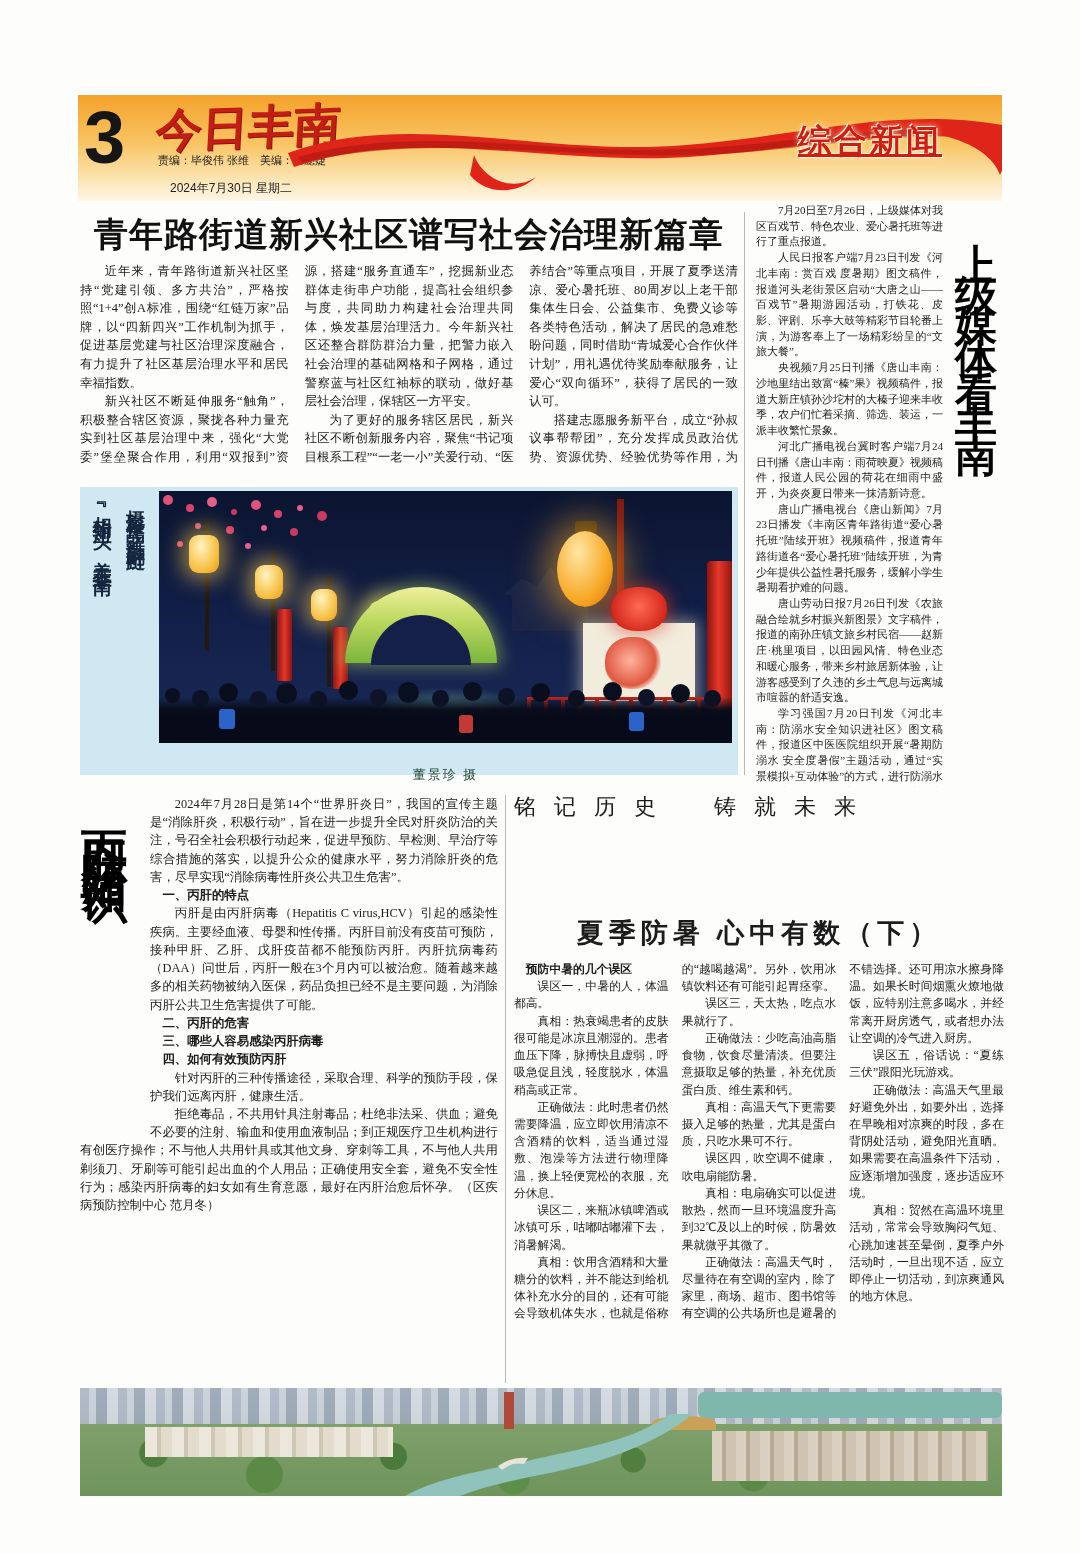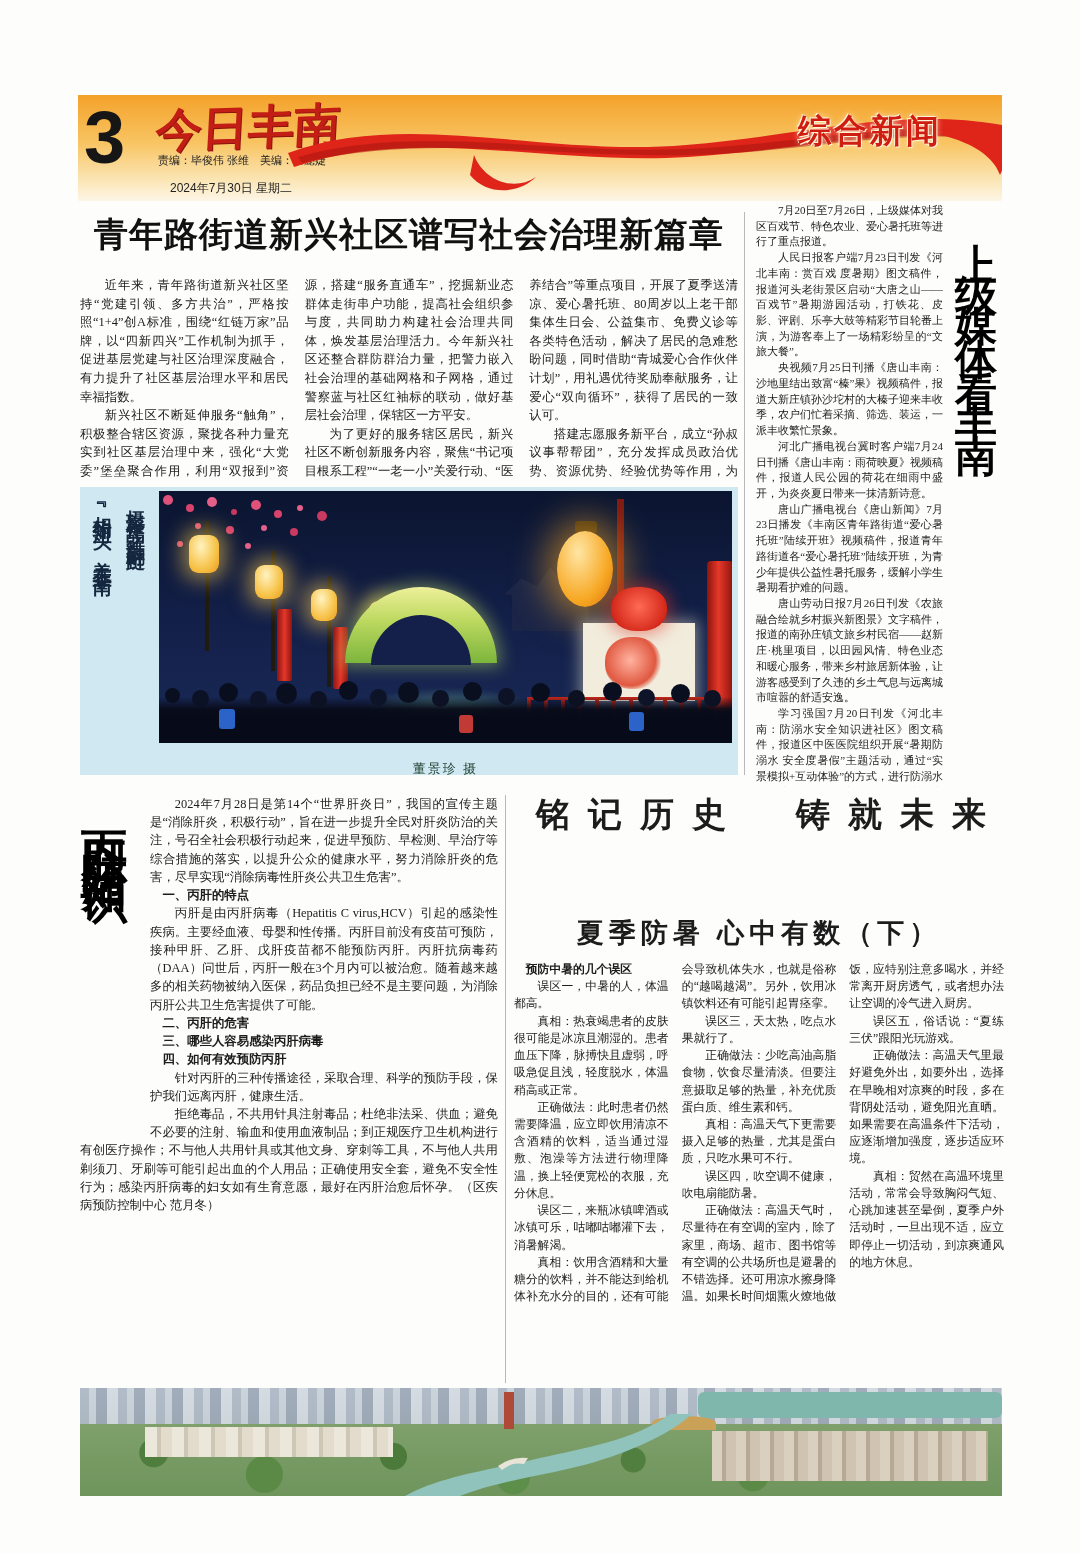--- a/index.html
+++ b/index.html
@@ -10,29 +10,29 @@
   
   .header{left:78px;top:95px;width:924px;height:106px;
           background:linear-gradient(180deg,#f4a22a 0%,#f8c462 45%,#fbe5b4 80%,#fdf6e6 100%);}
   .page-num{left:6px;top:6px;font-family:"Liberation Sans",sans-serif;font-weight:bold;
             font-size:74px;line-height:1;color:#161616;}
   .masthead{left:78px;top:2px;font-size:46px;font-weight:bold;color:#c21e16;
             transform:skewX(-5deg) rotate(-2deg);text-shadow:1px 1px 0 #8e130c;white-space:nowrap;}
   .editors{left:80px;top:58px;font-size:11px;color:#222;font-family:"Liberation Sans",sans-serif;}
   .dateline{left:92px;top:85px;font-size:12px;color:#222;font-family:"Liberation Sans",sans-serif;}
   .ribbon{left:210px;top:0;width:714px;height:106px;}
-  .section-name{right:60px;top:14px;font-family:"Liberation Sans",sans-serif;font-weight:bold;
+  .section-name{right:60px;top:24px;font-family:"Liberation Sans",sans-serif;font-weight:bold;
                 font-size:33px;color:#cf1d12;letter-spacing:3px;z-index:3;
-                text-shadow:1px 1px 0 #fff3d8,-1px -1px 0 #fff3d8,0 0 6px #ffe9bf;}
+                text-shadow:1px 1px 0 #fff3d8,-1px -1px 0 #fff3d8,0 0 6px #ffe9bf;text-decoration:underline;}
 
   
   .main-art{left:80px;top:212px;width:658px;}
   .main-title{font-family:"Liberation Sans",sans-serif;font-weight:bold;font-size:34px;
               letter-spacing:1px;text-align:center;white-space:nowrap;color:#111;}
-  .main-cols{margin-top:18px;height:220px;column-count:3;column-gap:16px;
+  .main-cols{margin-top:4px;height:220px;column-count:3;column-gap:16px;
              font-size:12.4px;line-height:1.5;text-align:justify;overflow:hidden;}
   .main-cols p{margin:0;text-indent:2em;}
 
   
   .rule{background:#b9b9b9;width:1px;}
   .rule1{left:744px;top:212px;height:563px;}
   .rule2{left:505px;top:795px;height:588px;}
 
   
   .media{left:756px;top:203px;width:248px;height:584px;display:flex;}
@@ -44,21 +44,21 @@
 
   
   .feature{left:80px;top:487px;width:658px;height:288px;background:#cfe8f2;display:flex;
            padding:0;}
   .feat-caption{writing-mode:vertical-rl;text-orientation:upright;height:272px;
                 font-weight:bold;font-size:19px;letter-spacing:5px;color:#14273f;
                 padding:8px 4px 4px 6px;line-height:1.75;}
   .photo-wrap{position:relative;flex:1;margin:4px 6px 0 2px;}
   .night{position:relative;width:100%;height:252px;overflow:hidden;
          background:linear-gradient(180deg,#0b1530 0%,#13204a 55%,#1a2a57 100%);}
-  .credit{text-align:center;font-size:13px;color:#243;padding-top:17px;letter-spacing:2px;}
+  .credit{text-align:center;font-size:13px;color:#243;padding-top:23px;letter-spacing:2px;}
 
   
   .dotstring{left:4px;top:4px;width:10px;height:10px;border-radius:50%;background:#e0527a;
      box-shadow:22px 8px 0 -1px #d8436e,44px 2px 0 0 #e4608a,66px 12px 0 -2px #c93a60,
        88px 5px 0 0 #e0527a,110px 14px 0 -1px #d8436e,132px 8px 0 -2px #e4608a,
        154px 16px 0 0 #c93a60,30px 26px 0 -2px #e0527a,62px 30px 0 -1px #d8436e,
        96px 28px 0 -2px #e4608a,126px 32px 0 -1px #c93a60,12px 44px 0 -2px #e0527a,
        46px 48px 0 -1px #d8436e,80px 46px 0 -2px #e4608a;}
   .pole{width:4px;background:#211a0e;}
   .lantern{border-radius:9px;background:radial-gradient(ellipse at 40% 30%,#fff3c0,#f7c34a 60%,#e89a1f);
@@ -103,22 +103,22 @@
   .hep{left:80px;top:795px;width:418px;height:588px;overflow:hidden;
        font-size:12.4px;line-height:1.47;text-align:justify;}
   .hep-title{float:left;writing-mode:vertical-rl;text-orientation:upright;
              font-family:"Liberation Sans",sans-serif;font-weight:bold;font-size:46px;
              letter-spacing:9px;width:58px;height:330px;margin-right:12px;color:#000;}
   .hep p{margin:0;text-indent:2em;}
   .hep .hd{font-family:Liberation Serif, serif;font-weight:bold;text-indent:1em;}
 
   
   .memory{left:514px;top:792px;width:490px;}
-  .memory-title{font-family:"Liberation Sans",sans-serif;font-weight:bold;font-size:34px;
-                letter-spacing:18px;text-align:right;white-space:nowrap;}
+  .memory-title{font-family:"Liberation Sans",sans-serif;font-weight:normal;font-size:22px;
+                letter-spacing:18px;text-align:left;white-space:nowrap;}
   .memory-cols{margin-top:9px;height:106px;column-count:3;column-gap:13px;
                font-size:11.8px;line-height:1.48;text-align:justify;overflow:hidden;}
   .memory-cols p{margin:0;text-indent:2em;}
 
   
   .summer{left:514px;top:915px;width:490px;}
   .summer-title{font-family:"Liberation Sans",sans-serif;font-weight:bold;font-size:27px;
                 letter-spacing:5px;text-align:center;white-space:nowrap;}
   .summer-cols{margin-top:10px;height:420px;column-count:3;column-gap:13px;
                font-size:11.8px;line-height:1.46;text-align:justify;overflow:hidden;}
@@ -256,20 +256,21 @@
       <p class="lead">预防中暑的几个误区</p>
       <p>误区一，中暑的人，体温都高。</p>
       <p>真相：热衰竭患者的皮肤很可能是冰凉且潮湿的。患者血压下降，脉搏快且虚弱，呼吸急促且浅，轻度脱水，体温稍高或正常。</p>
       <p>正确做法：此时患者仍然需要降温，应立即饮用清凉不含酒精的饮料，适当通过湿敷、泡澡等方法进行物理降温，换上轻便宽松的衣服，充分休息。</p>
       <p>误区二，来瓶冰镇啤酒或冰镇可乐，咕嘟咕嘟灌下去，消暑解渴。</p>
       <p>真相：饮用含酒精和大量糖分的饮料，并不能达到给机体补充水分的目的，还有可能会导致机体失水，也就是俗称的“越喝越渴”。另外，饮用冰镇饮料还有可能引起胃痉挛。</p>
       <p>误区三，天太热，吃点水果就行了。</p>
       <p>正确做法：少吃高油高脂食物，饮食尽量清淡。但要注意摄取足够的热量，补充优质蛋白质、维生素和钙。</p>
       <p>真相：高温天气下更需要摄入足够的热量，尤其是蛋白质，只吃水果可不行。</p>
       <p>误区四，吹空调不健康，吹电扇能防暑。</p>
+      <p>真相：电扇确实可以促进散热，然而一旦环境温度升高到32℃及以上的时候，防暑效果就微乎其微了。</p>
       <p>正确做法：高温天气时，尽量待在有空调的室内，除了家里，商场、超市、图书馆等有空调的公共场所也是避暑的不错选择。还可用凉水擦身降温。如果长时间烟熏火燎地做饭，应特别注意多喝水，并经常离开厨房透气，或者想办法让空调的冷气进入厨房。</p>
       <p>误区五，俗话说：“夏练三伏”跟阳光玩游戏。</p>
       <p>正确做法：高温天气里最好避免外出，如要外出，选择在早晚相对凉爽的时段，多在背阴处活动，避免阳光直晒。如果需要在高温条件下活动，应逐渐增加强度，逐步适应环境。</p>
       <p>真相：贸然在高温环境里活动，常常会导致胸闷气短、心跳加速甚至晕倒，夏季户外活动时，一旦出现不适，应立即停止一切活动，到凉爽通风的地方休息。</p>
 
     </div>
   </div>
 
   <div class="city">
     <div class="abs city-far"></div>

